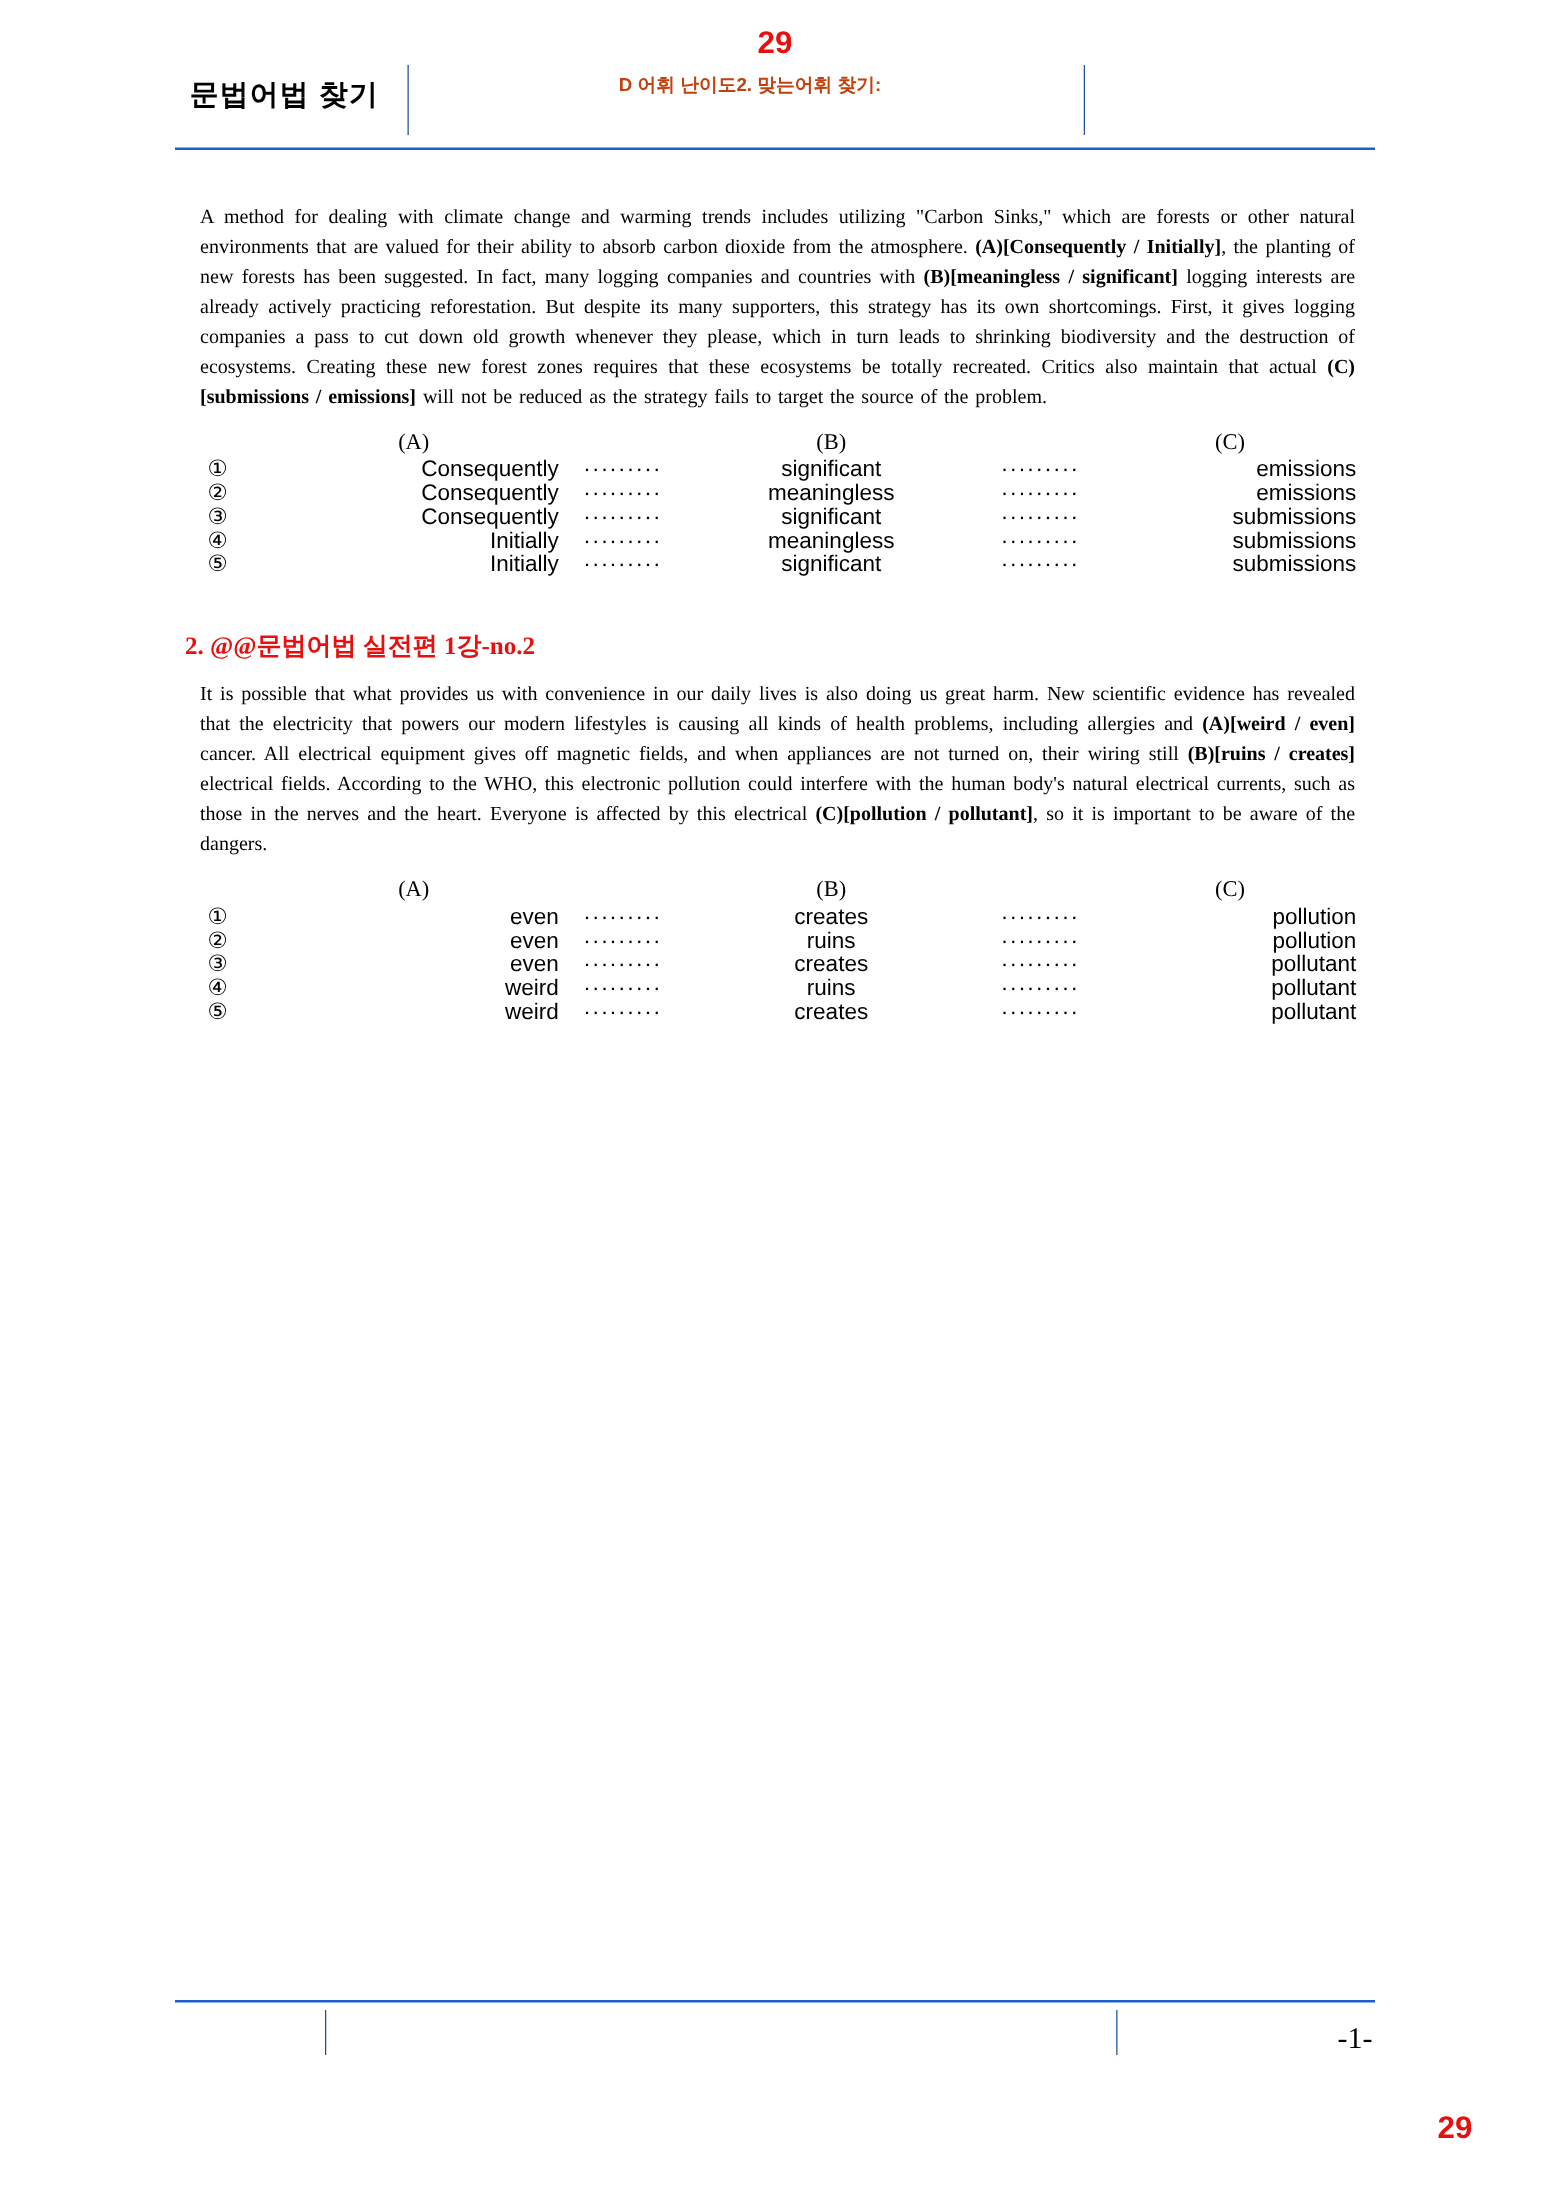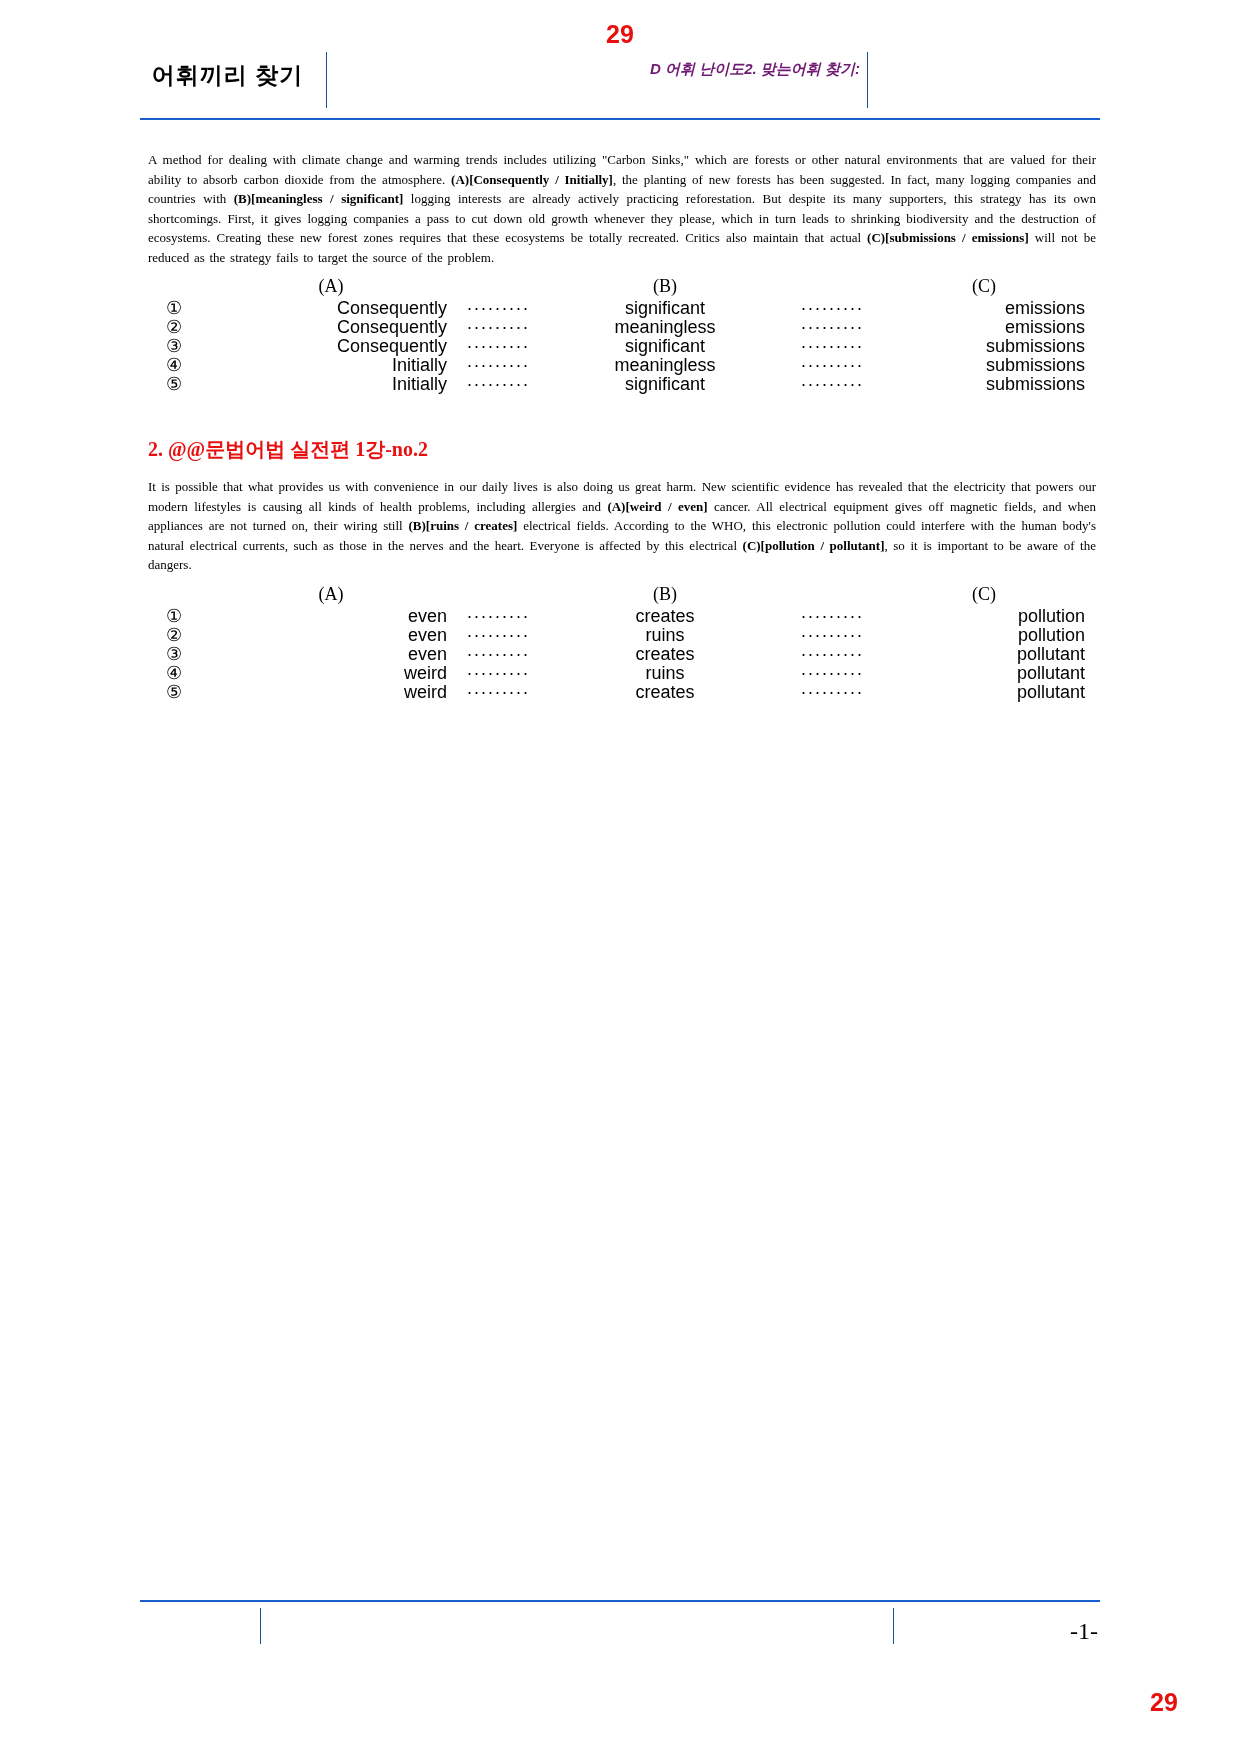--- a/index.html
+++ b/index.html
@@ -67,27 +67,26 @@
     top: 0px;
     width: 1px;
     height: 56px;
     background: #1f4e9c;
   }
   .header-center {
     position: absolute;
     left: 200px;
     top: 4px;
     width: 520px;
-    text-align: right;
-    color: #701a75;
+    text-align: center;
+    color: #c2410c;
     font-family: "Liberation Sans", sans-serif;
     font-size: 15px;
     font-weight: bold;
     line-height: 26px;
-    font-style: italic;
   }
   .header-center .line2 {
     font-size: 14.5px;
   }
   .header-rule {
     position: absolute;
     top: 118px;
     left: 140px;
     width: 960px;
     height: 2px;
@@ -106,25 +105,25 @@
     font-family: "Liberation Serif", serif;
     font-weight: bold;
     font-size: 20px;
     margin: 0 0 14px 0;
   }
   .q-title .num {
     font-family: "Liberation Serif", serif;
   }
   .passage {
     font-family: "Liberation Serif", serif;
-    font-size: 13px;
+    font-size: 16px;
     line-height: 1.5;
     text-align: justify;
     text-justify: inter-word;
-    margin: 0;
+    margin: 12px;
     word-spacing: 1.5px;
   }
   .passage b {
     font-weight: bold;
   }
 
   
   .choices {
     margin-top: 8px;
     margin-left: 18px;
@@ -207,21 +206,21 @@
   }
 </style>
 </head>
 <body>
 
 <div class="page">
 
   <div class="top-page-number">29</div>
 
   <div class="header">
-    <div class="header-title">어휘끼리 찾기</div>
+    <div class="header-title">문법어법 찾기</div>
     <div class="header-divider-1"></div>
     <div class="header-center">
       <div class="line1">D 어휘 난이도2. 맞는어휘 찾기:</div>
     </div>
     <div class="header-divider-2"></div>
   </div>
   <div class="header-rule"></div>
 
   <div class="content">
 

